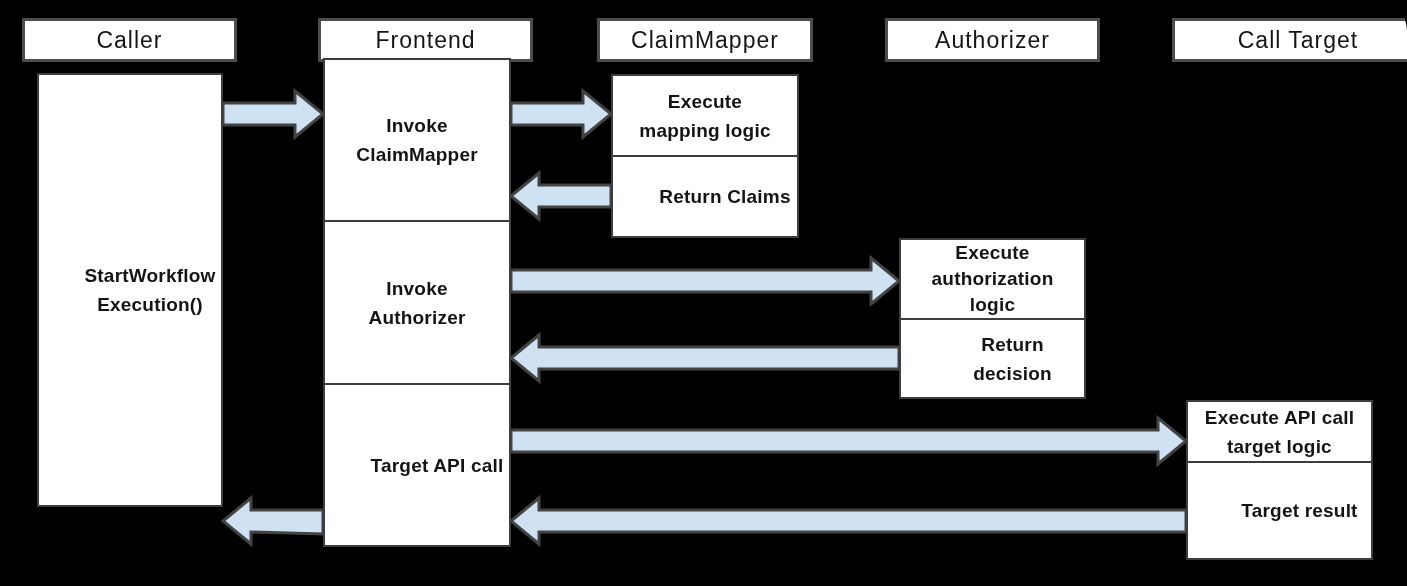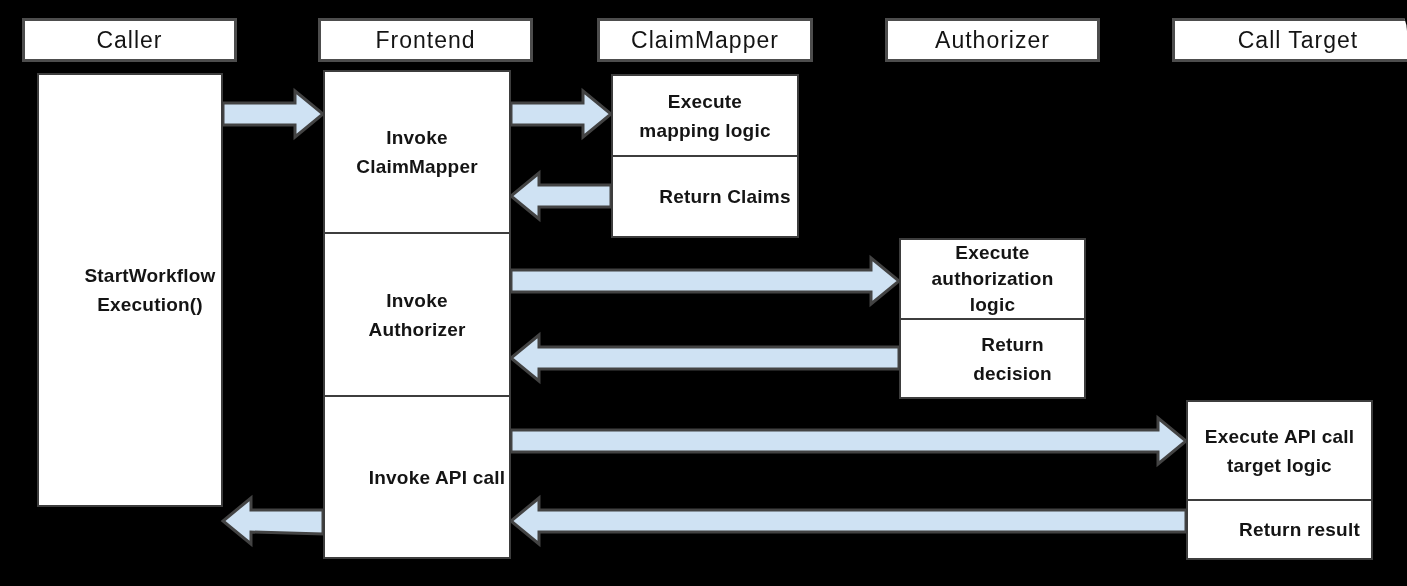--- a/index.html
+++ b/index.html
@@ -102,31 +102,31 @@
     <span class="hdr-label">Call Target</span>
   </div>
 
   <div class="box" style="left:37px; top:73px; width:186px; height:434px;">
     <div class="section grow">
       <span class="label">StartWorkflow
 Execution()</span>
     </div>
   </div>
 
-  <div class="box" style="left:323px; top:70px; width:188px; height:489px;">
+  <div class="box" style="left:323px; top:58px; width:188px; height:489px;">
     <div class="section" style="height:160px;">
       <span class="label">Invoke
 ClaimMapper</span>
     </div>
     <div class="section" style="height:161px;">
       <span class="label">Invoke
 Authorizer</span>
     </div>
     <div class="section grow">
-      <span class="label">Invoke API call</span>
+      <span class="label">Target API call</span>
     </div>
   </div>
 
   <div class="box" style="left:611px; top:74px; width:188px; height:164px;">
     <div class="section" style="height:79px;">
       <span class="label">Execute
 mapping logic</span>
     </div>
     <div class="section grow">
       <span class="label">Return Claims</span>
@@ -138,22 +138,22 @@
       <span class="label" style="line-height:26px;">Execute
 authorization
 logic</span>
     </div>
     <div class="section grow">
       <span class="label">Return decision</span>
     </div>
   </div>
 
   <div class="box" style="left:1186px; top:400px; width:187px; height:160px;">
-    <div class="section" style="height:97px;">
+    <div class="section" style="height:59px;">
       <span class="label">Execute API call
 target logic</span>
     </div>
     <div class="section grow">
-      <span class="label">Return result</span>
+      <span class="label">Target result</span>
     </div>
   </div>
 
 </div>
 
 </body></html>

